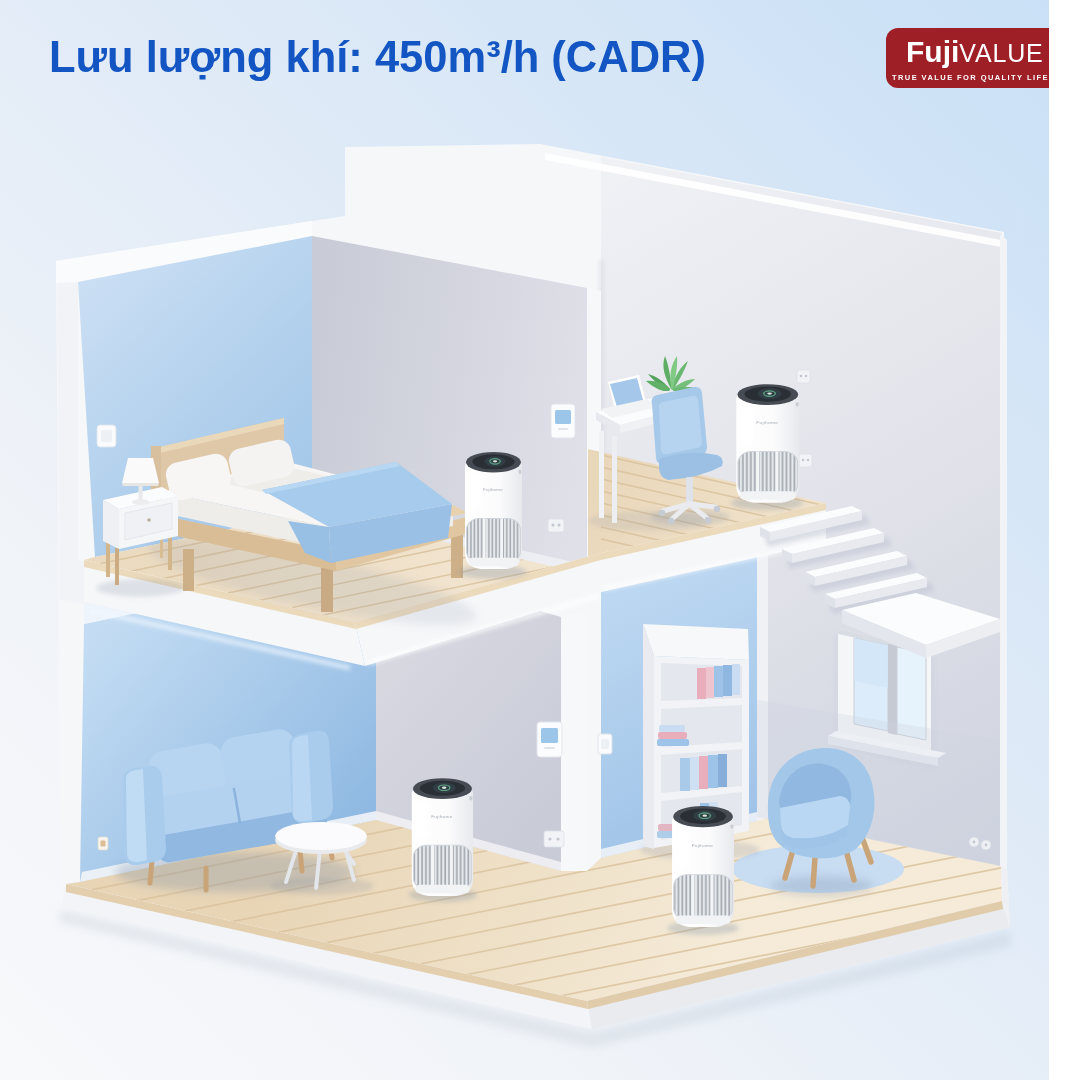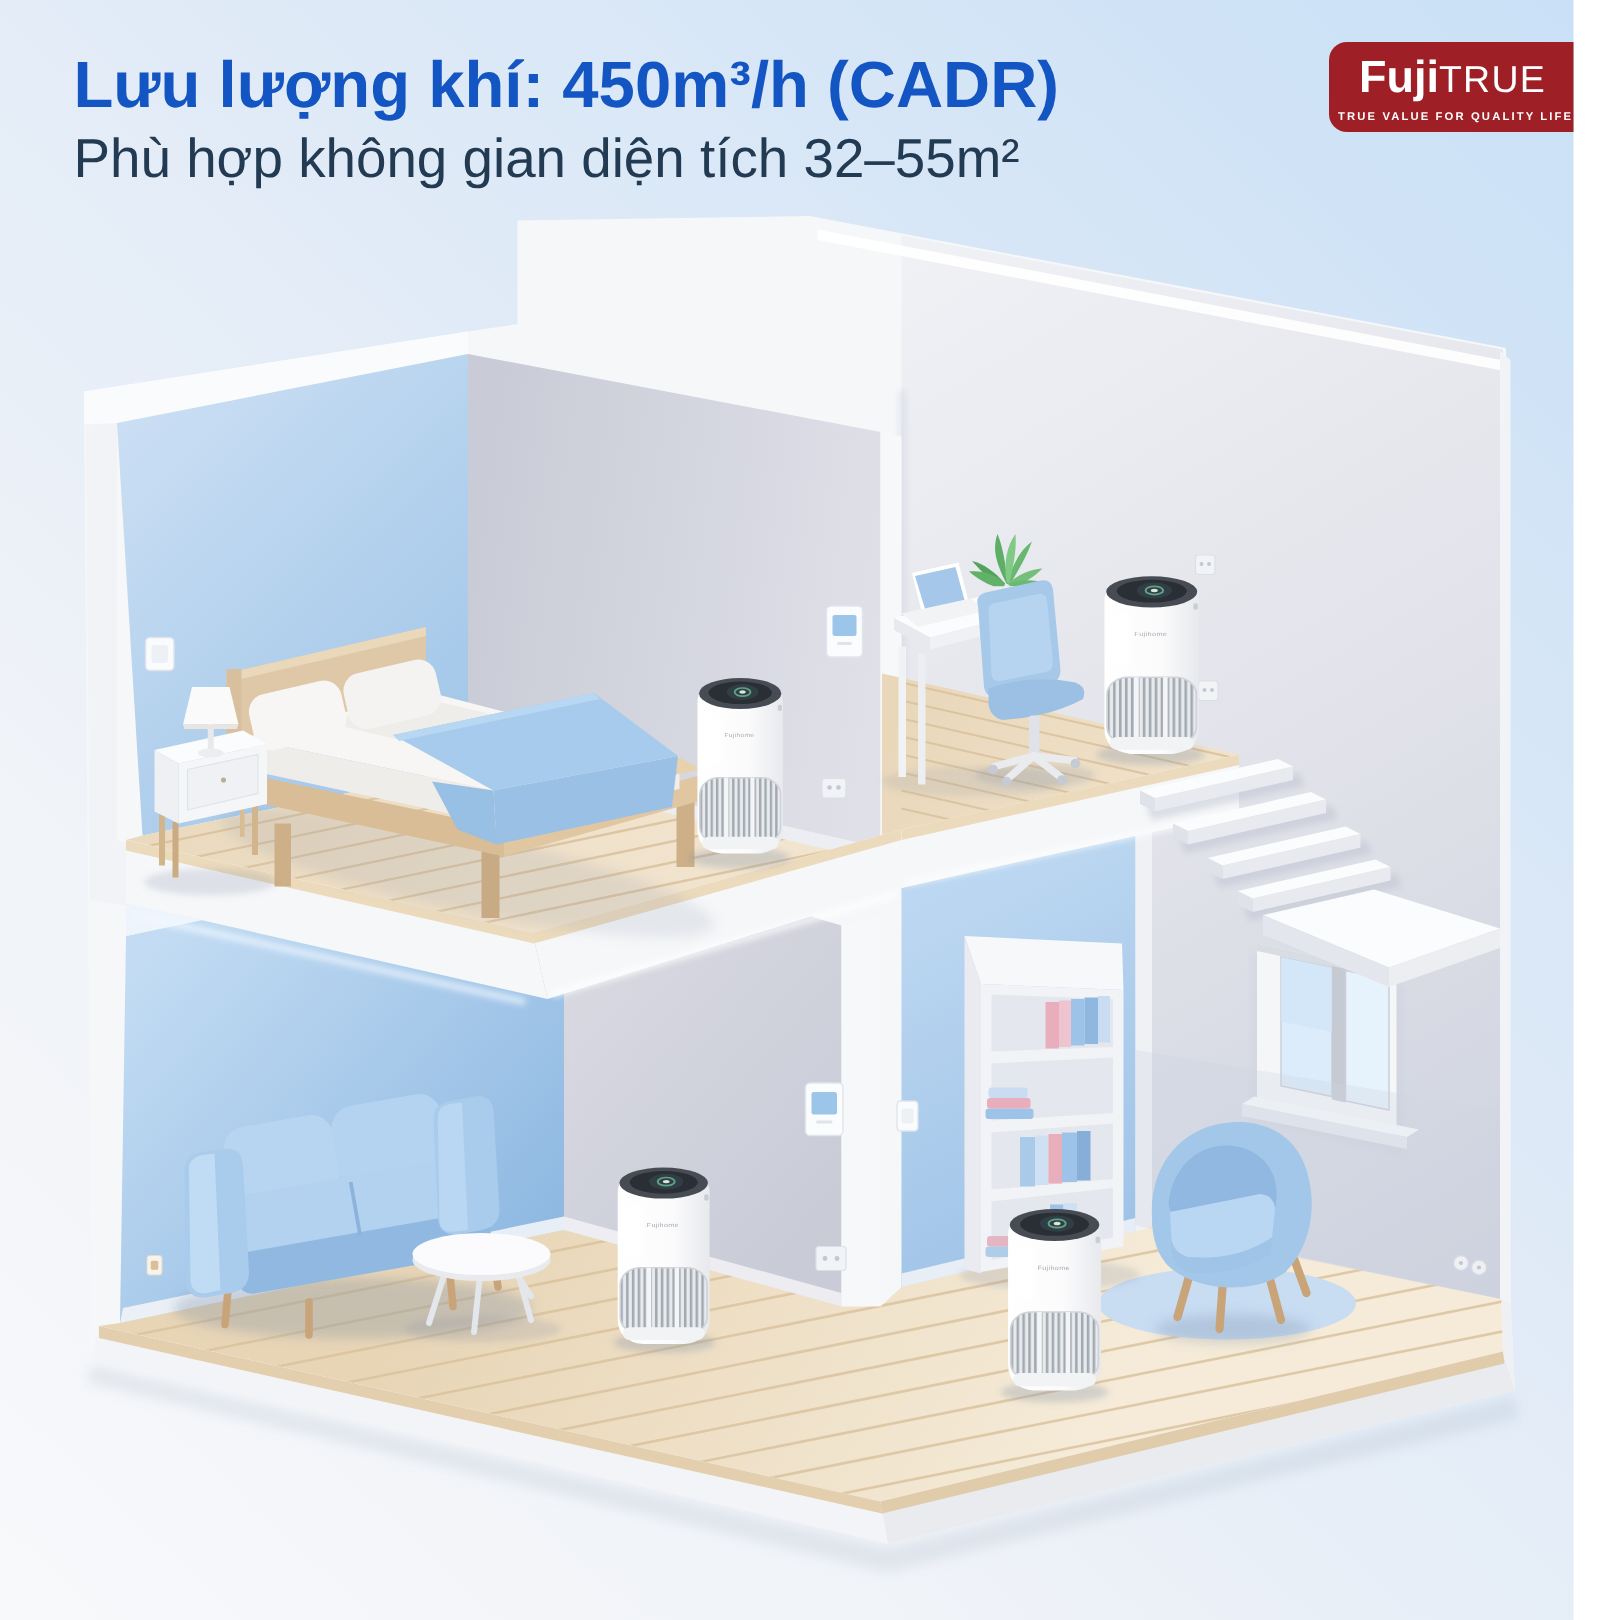--- a/index.html
+++ b/index.html
@@ -12,24 +12,23 @@
 .logo .fh{position:absolute;left:20px;top:7px;font-size:30px;font-weight:bold;white-space:nowrap;letter-spacing:0px}
 .logo .fh span{font-weight:normal;font-size:25px;letter-spacing:0.8px}
 .logo .tag{position:absolute;left:6px;top:45px;font-size:7.5px;letter-spacing:1.42px;font-weight:bold;white-space:nowrap}
 </style>
 </head>
 <body>
 <div id="page">
 
 <div class="h1">Lưu lượng khí: 450m³/h (CADR)</div>
 
-<div class="h2">Phù hợp không gian diện tích 32–55m²</div>
 
 <div class="logo">
-      <div class="fh">Fuji<span>TRUE</span></div>
+      <div class="fh">Fuji<span>VALUE</span></div>
       <div class="tag">TRUE VALUE FOR QUALITY LIFE</div>
     </div>
 <svg width="1080" height="1080" viewBox="0 0 1080 1080" style="position:absolute;left:0;top:0">
 <defs>
 <linearGradient id="gLeftBlue" x1="78" y1="281" x2="330" y2="540" gradientUnits="userSpaceOnUse">
 <stop offset="0" stop-color="#cbdff4"></stop>
           <stop offset="0.55" stop-color="#b0cfec"></stop>
           <stop offset="1" stop-color="#9ec4e8"></stop>
 </linearGradient>
 <linearGradient id="gGrayWall" x1="312" y1="380" x2="587" y2="420" gradientUnits="userSpaceOnUse">

